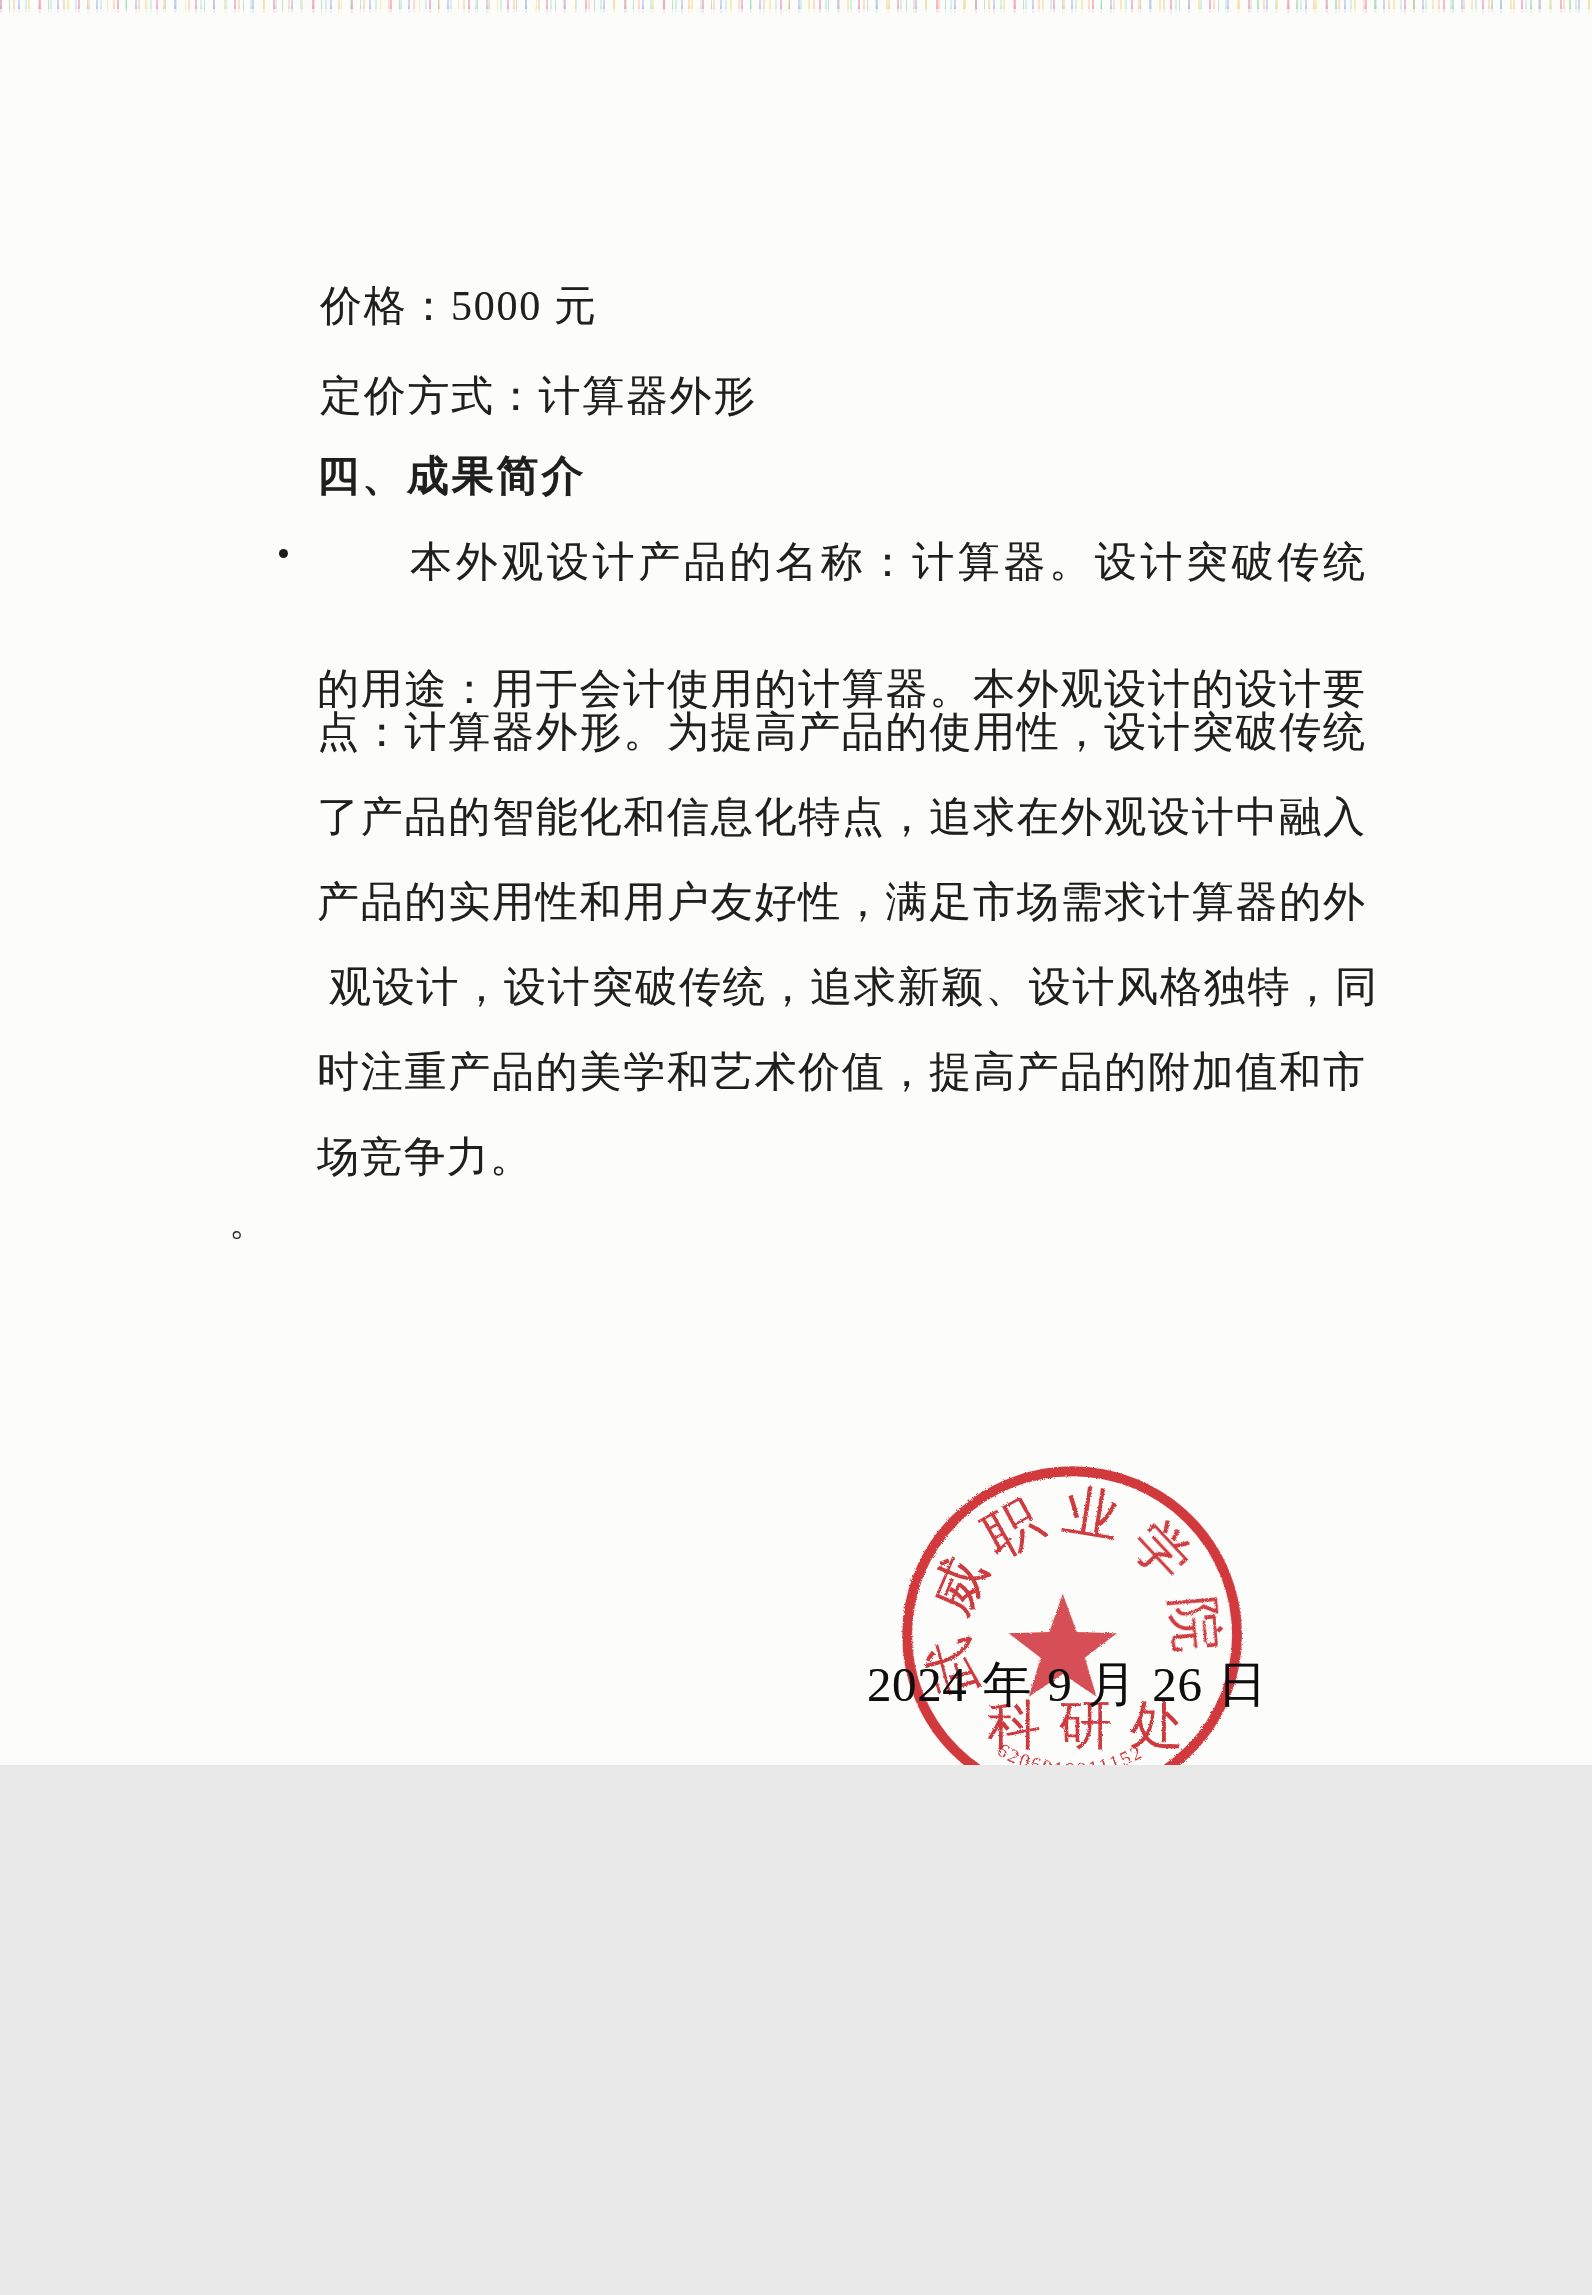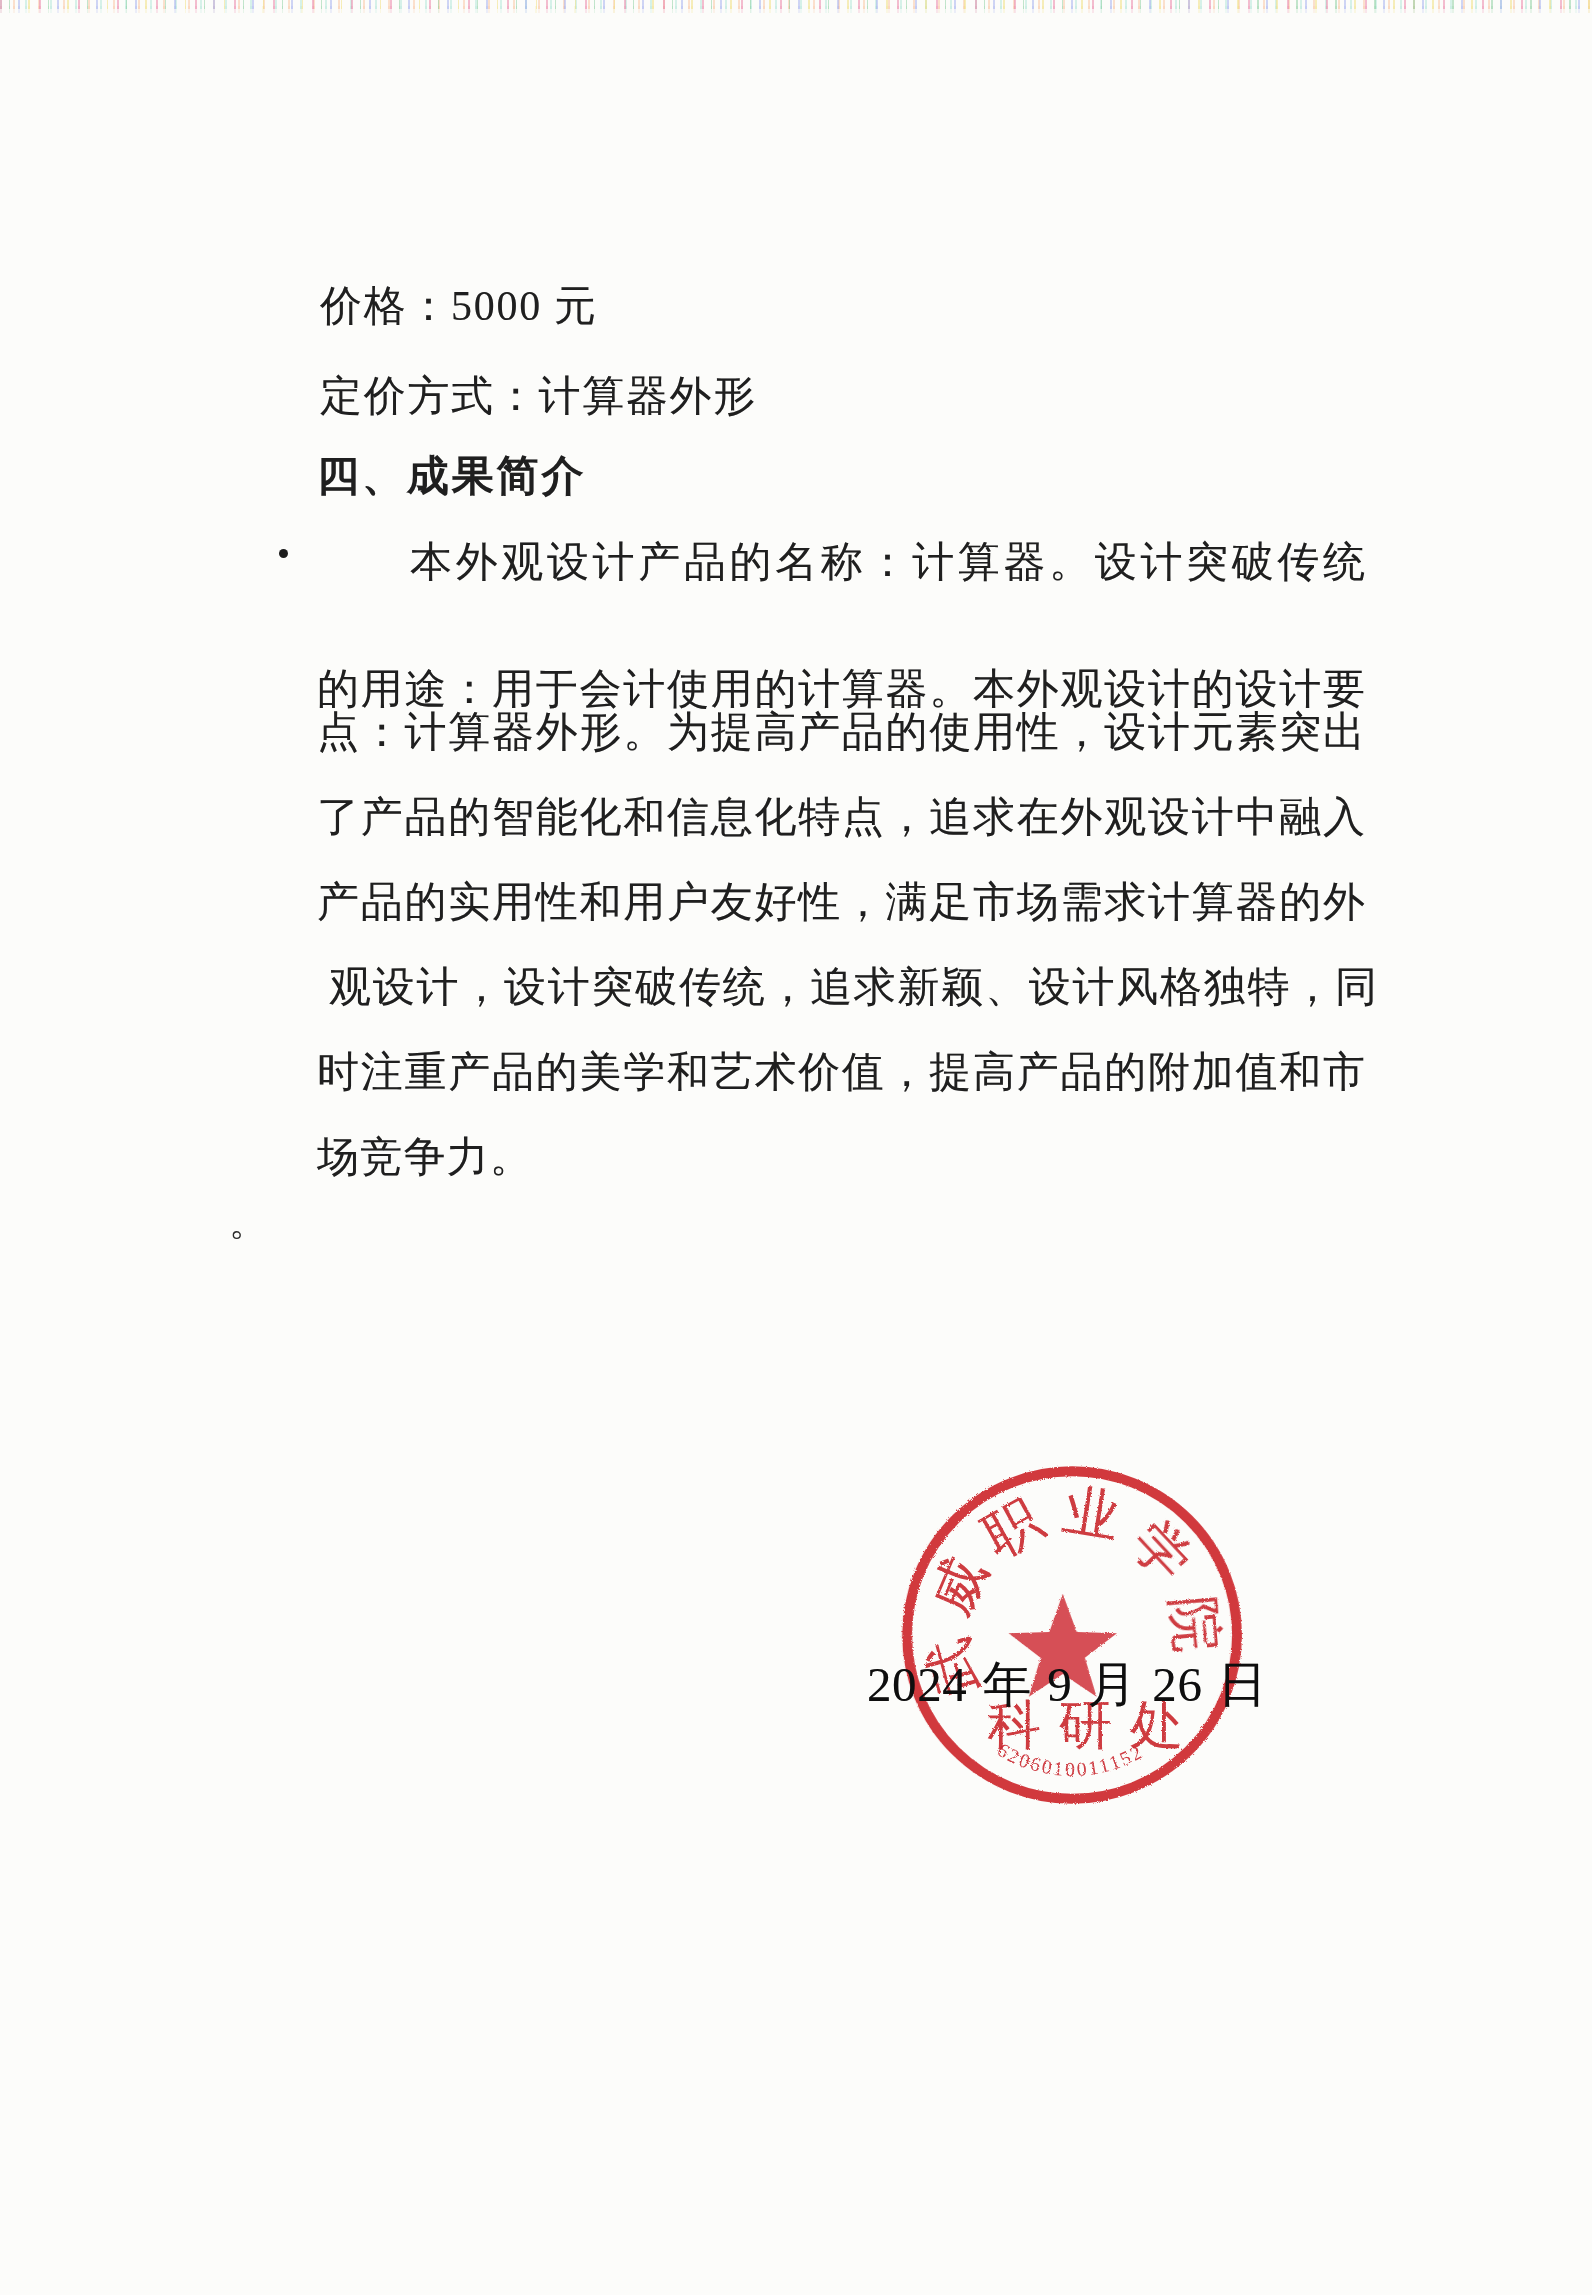--- a/index.html
+++ b/index.html
@@ -1,18 +1,18 @@
 <!DOCTYPE html>
 <html style="font-size:9.3px"><head>
 <meta charset="utf-8">
 <style>
   html,body { margin:0; padding:0; background:#e8e8e8; }
   .page {
     position:relative;
-    width:1592px; height:2295px;
+    width:1592px; height:1765px;
     background:#fcfcfa;
     overflow:hidden;
     font-family:"Liberation Serif","DejaVu Serif",serif;
   }
   
   .noise-band {
     position:absolute; left:0; top:0; width:1592px; height:9.3px;
     background:
       repeating-linear-gradient(90deg,
         rgba(233,116,158,.55) 0 2.3px, rgba(255,255,255,0) 2.3px 8.7px,
@@ -85,21 +85,21 @@
 
   <div class="textline method-line">定价方式：计算器外形</div>
 
   <div class="textline section-heading">四、成果简介</div>
 
   <div class="bullet-dot"></div>
 
   <div>
     <div class="para-line pl0">本外观设计产品的名称：计算器。设计突破传统</div>
     <div class="para-line pl1">的用途：用于会计使用的计算器。本外观设计的设计要</div>
-    <div class="para-line pl2">点：计算器外形。为提高产品的使用性，设计元素突出</div>
+    <div class="para-line pl2">点：计算器外形。为提高产品的使用性，设计突破传统</div>
     <div class="para-line pl3">了产品的智能化和信息化特点，追求在外观设计中融入</div>
     <div class="para-line pl4">产品的实用性和用户友好性，满足市场需求计算器的外</div>
     <div class="para-line pl5">观设计，设计突破传统，追求新颖、设计风格独特，同</div>
     <div class="para-line pl6">时注重产品的美学和艺术价值，提高产品的附加值和市</div>
     <div class="para-line pl7">场竞争力。</div>
   </div>
 
   <div class="stray-period">。</div>
 
   <svg class="stamp" viewBox="0 0 628 628" xmlns="http://www.w3.org/2000/svg">

